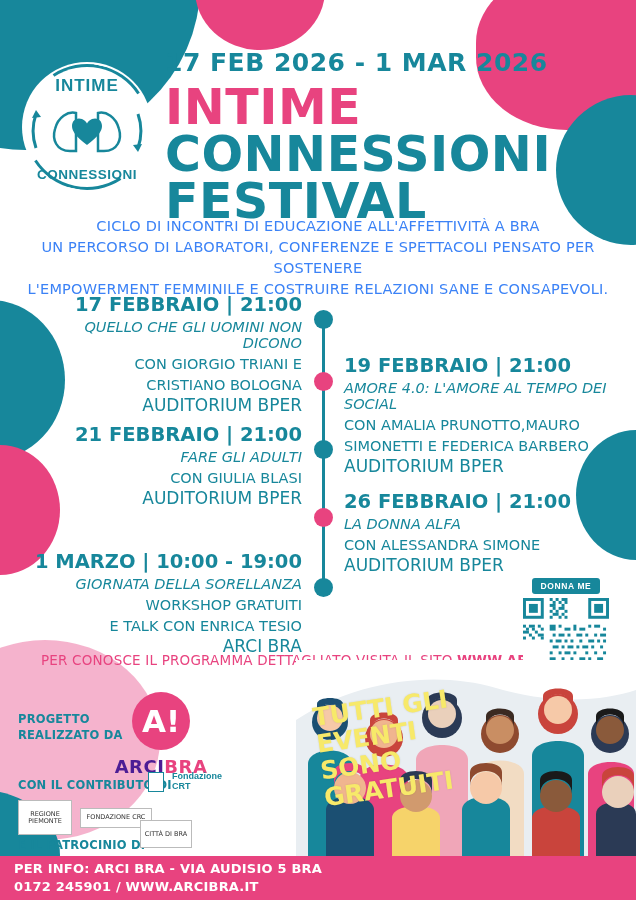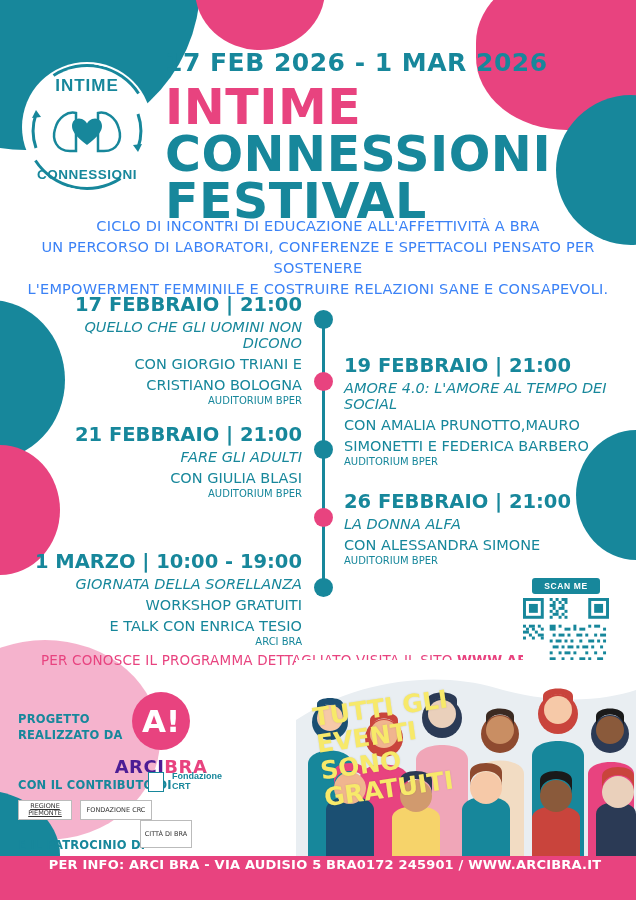--- a/index.html
+++ b/index.html
@@ -165,21 +165,21 @@
   .evt-name {
     font-size: 14.5px; font-style: italic; color: #17879b;
     margin-top: 3px;
     font-family: "DejaVu Sans", sans-serif;
   }
   .evt-line {
     font-size: 14.5px; color: #17879b; margin-top: 5px;
     font-family: "DejaVu Sans", sans-serif;
   }
   .evt-venue {
-    font-size: 10px; color: #17879b; margin-top: 2px;
+    font-size: 17px; color: #17879b; margin-top: 2px;
     font-family: "DejaVu Sans", sans-serif;
   }
 
   
   .site-line {
     position: absolute; left: 0; right: 0; top: 652px;
     text-align: center;
     color: #e8437f;
     font-size: 13.5px;
     letter-spacing: .2px;
@@ -249,21 +249,21 @@
     width: 340px; height: 200px;
     overflow: hidden;
   }
 
   
   .footer {
     position: absolute; left: 0; right: 0; bottom: 0;
     height: 44px;
     background: #e8437f;
     color: #fff;
-    display: flex; flex-direction: row; justify-content: center;
+    display: flex; flex-direction: column; justify-content: center;
     padding-left: 14px;
     font-size: 13px; font-weight: bold; line-height: 1.35;
     letter-spacing: .2px;
     font-family: "DejaVu Sans", sans-serif;
   }
 </style>
 </head>
 <body>
 
 <div class="poster">
@@ -353,21 +353,21 @@
     <div class="evt-line">WORKSHOP GRATUITI</div>
     <div class="evt-line">E TALK CON ENRICA TESIO</div>
     <div class="evt-venue">ARCI BRA</div>
   </div>
 
   <div class="site-line">
     <span>PER CONOSCE IL PROGRAMMA DETTAGLIATO VISITA IL SITO </span><b>WWW.ARCIBRA.IT</b>
   </div>
 
   <div class="qr-wrap">
-    <div class="scan-badge">SCAN ME</div>
+    <div class="scan-badge">DONNA ME</div>
     <svg class="qr" viewBox="0 0 29 29">
       <rect width="29" height="29" fill="#fff"></rect>
       <g fill="#17879b">
         <rect x="0" y="0" width="7" height="7"></rect>
           <rect x="1" y="1" width="5" height="5" fill="#fff"></rect>
           <rect x="2" y="2" width="3" height="3"></rect>
         <rect x="22" y="0" width="7" height="7"></rect>
           <rect x="23" y="1" width="5" height="5" fill="#fff"></rect>
           <rect x="24" y="2" width="3" height="3"></rect>
         <rect x="0" y="22" width="7" height="7"></rect>
@@ -487,21 +487,21 @@
   </div>
 
   <div class="spon-label" style="left:18px; top:778px;">CON IL CONTRIBUTO DI</div>
 
   <div class="spon-row" style="left:148px; top:772px;align-items:flex-end;">
     <div class="logo-box" style="width:16px;height:20px;border-color:#17879b;"></div>
     <div style="font-size:9px;color:#17879b;line-height:1.1;font-weight:bold;">Fondazione<br>CRT</div>
   </div>
 
   <div class="spon-row" style="left:18px; top:800px;">
-    <div class="logo-box" style="width:54px;height:20px;text-decoration:underline;">REGIONE PIEMONTE</div>
+    <div class="logo-box" style="width:54px;height:35px;">REGIONE PIEMONTE</div>
     <div class="logo-box" style="width:72px;height:20px;">FONDAZIONE CRC</div>
   </div>
 
   <div class="spon-label" style="left:18px; top:838px;">E IL PATROCINIO DI</div>
   <div class="spon-row" style="left:140px; top:820px;">
     <div class="logo-box" style="width:52px;height:28px;">CITTÀ DI BRA</div>
   </div>
 
   <div class="illus">
     <svg viewBox="0 0 340 200" width="340" height="200">

